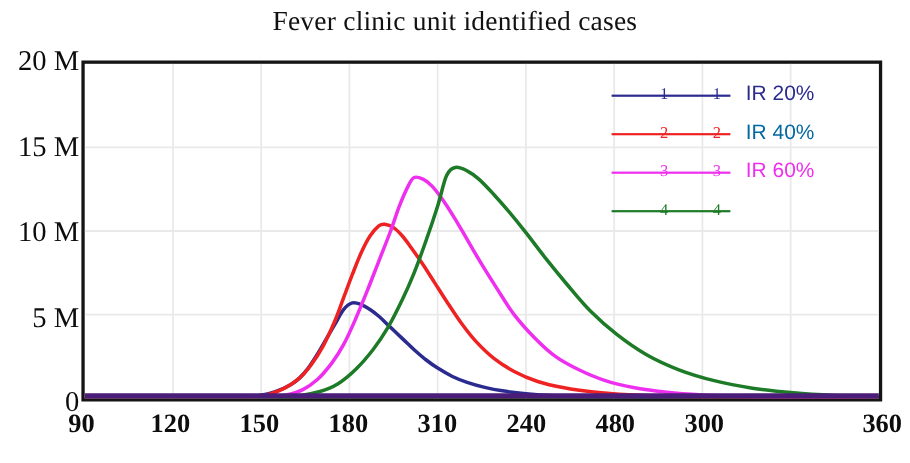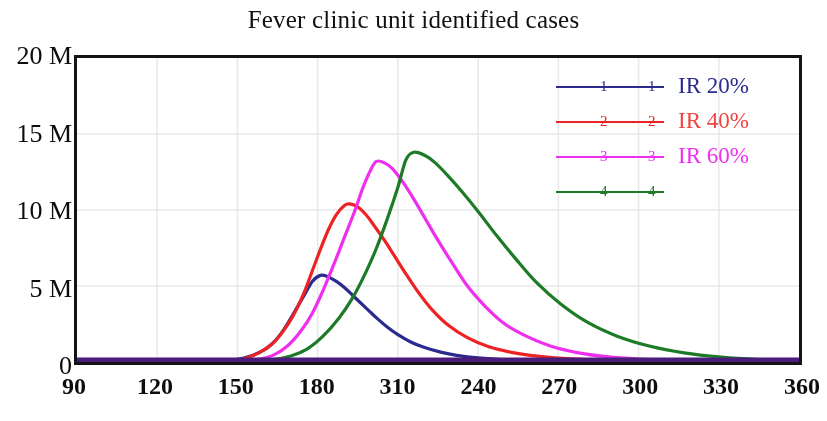--- a/index.html
+++ b/index.html
@@ -107,22 +107,22 @@
   .legend-marker {
     position: absolute;
     top: 0px;
     font-family: "Liberation Serif", "DejaVu Serif", serif;
     font-size: 15px;
     line-height: 22px;
   }
   .legend-marker.m1 { left: 44px; }
   .legend-marker.m2 { left: 92px; }
   .legend-label {
-    font-family: Liberation Serif, serif;
-    font-size: 23px;
+    font-family: Liberation Sans, sans-serif;
+    font-size: 19px;
     padding-left: 14px;
     white-space: nowrap;
   }
 </style>
 </head>
 <body>
 
 <div id="screen">
 
   <div id="chart-title">Fever clinic unit identified cases</div>
@@ -155,42 +155,41 @@
       <div class="ytick" style="top: 120.5px;">15 M</div>
       <div class="ytick" style="top: 43px;">20 M</div>
     </div>
   <div id="xtick-layer">
       <div class="xtick" style="left: 74px;">90</div>
       <div class="xtick" style="left: 154.889px;">120</div>
       <div class="xtick" style="left: 235.778px;">150</div>
       <div class="xtick" style="left: 316.667px;">180</div>
       <div class="xtick" style="left: 397.556px;">310</div>
       <div class="xtick" style="left: 478.444px;">240</div>
-      <div class="xtick" style="left: 559.333px;">270</div>
+      <div class="xtick" style="left: 559.333px;">480</div>
       <div class="xtick" style="left: 640.222px;">300</div>
-      <div class="xtick" style="left: 721.111px;">330</div>
       <div class="xtick" style="left: 802px;">360</div>
     </div>
 
   <div id="legend">
       <div class="legend-row">
         <div class="legend-swatch">
           <div class="legend-line" style="background: rgb(43, 43, 143);"></div>
           <span class="legend-marker m1" style="color: rgb(43, 43, 143);">1</span>
           <span class="legend-marker m2" style="color: rgb(43, 43, 143);">1</span>
         </div>
         <span class="legend-label" style="color: rgb(43, 43, 143);">IR 20%</span>
       </div>
       <div class="legend-row">
         <div class="legend-swatch">
           <div class="legend-line" style="background: rgb(238, 34, 34);"></div>
           <span class="legend-marker m1" style="color: rgb(238, 34, 34);">2</span>
           <span class="legend-marker m2" style="color: rgb(238, 34, 34);">2</span>
         </div>
-        <span class="legend-label" style="color: #ef4444;">IR 40%</span>
+        <span class="legend-label" style="color: #0369a1;">IR 40%</span>
       </div>
       <div class="legend-row">
         <div class="legend-swatch">
           <div class="legend-line" style="background: rgb(239, 47, 239);"></div>
           <span class="legend-marker m1" style="color: rgb(239, 47, 239);">3</span>
           <span class="legend-marker m2" style="color: rgb(239, 47, 239);">3</span>
         </div>
         <span class="legend-label" style="color: rgb(239, 47, 239);">IR 60%</span>
       </div>
       <div class="legend-row">

